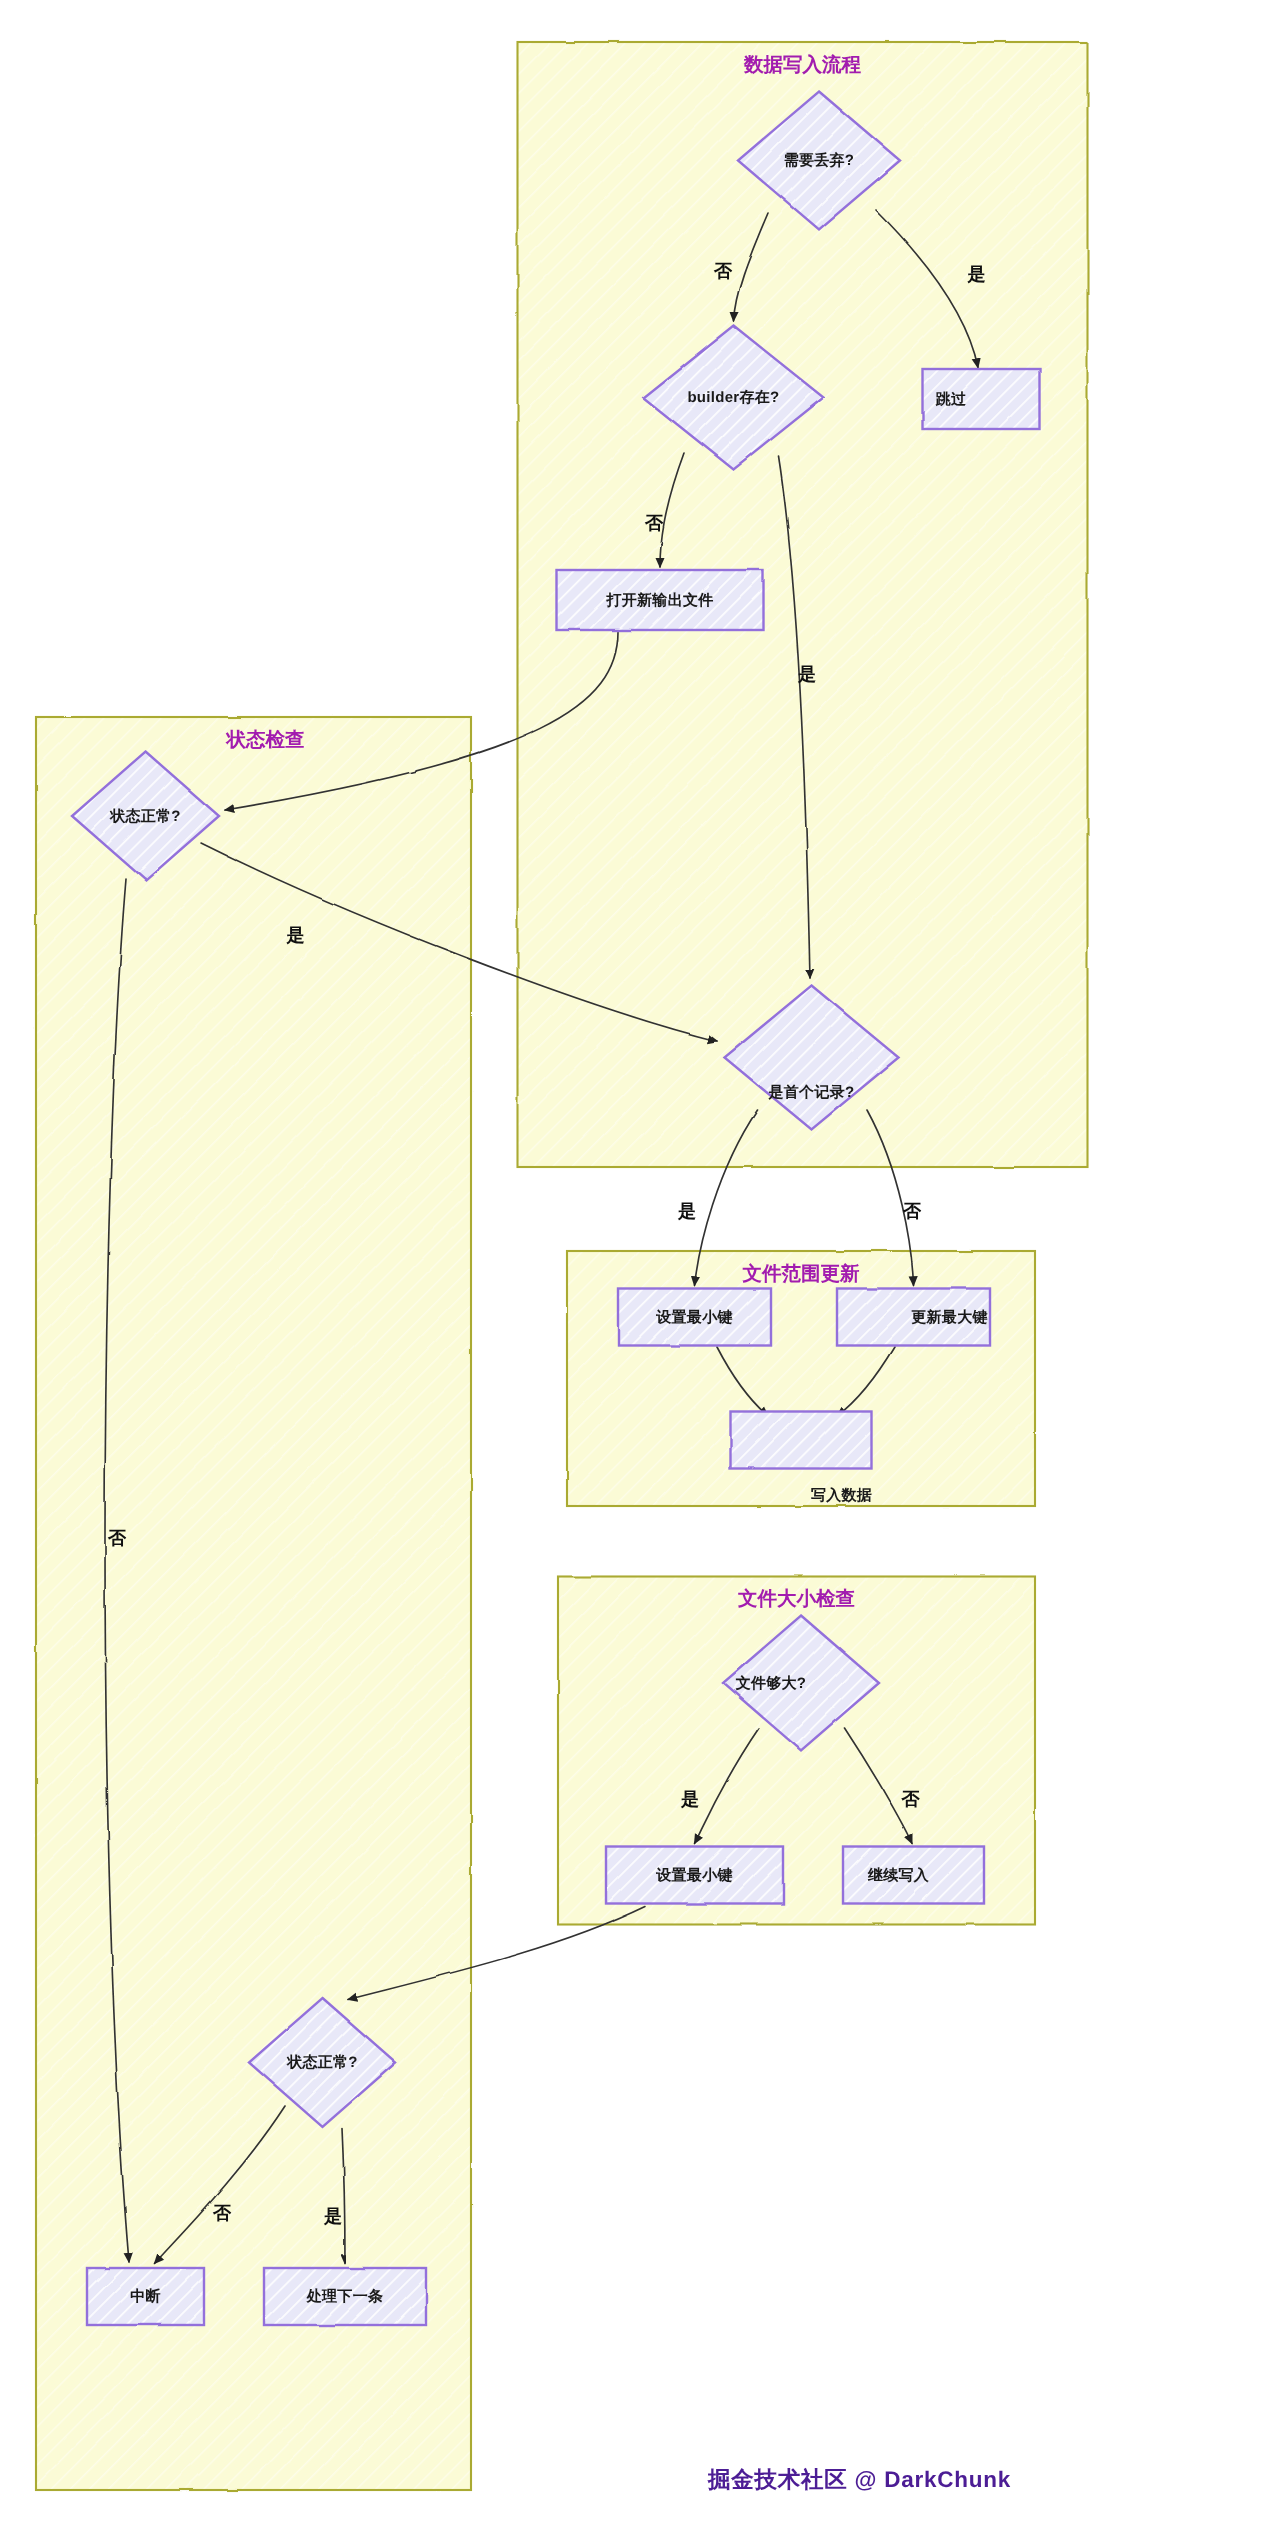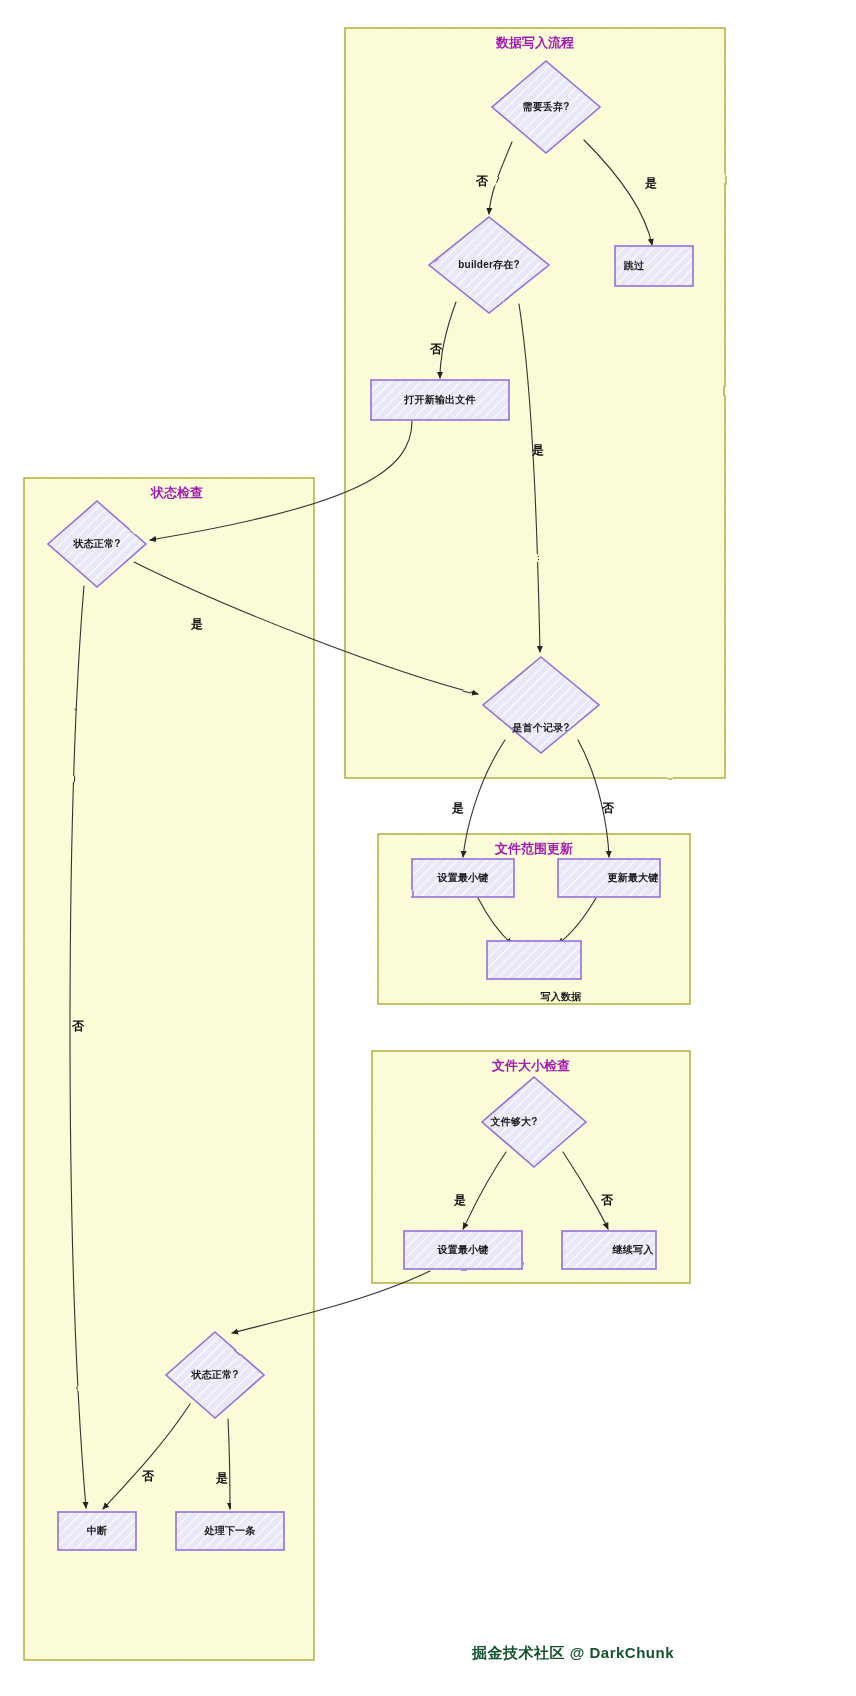--- a/index.html
+++ b/index.html
@@ -121,32 +121,32 @@
       <div class="node-label" style="left: 575px; top: 256px; width: 118px; height: 20px;">跳过</div>
       <div class="node-label" style="left: 409px; top: 255px; width: 160px; height: 20px;">builder存在?</div>
       <div class="node-label" style="left: 351px; top: 390px; width: 178px; height: 20px;">打开新输出文件</div>
       <div class="node-label" style="left: 28px; top: 534px; width: 138px; height: 20px;">状态正常?</div>
       <div class="node-label" style="left: 463px; top: 718px; width: 156px; height: 20px;">是首个记录?</div>
       <div class="node-label" style="left: 392px; top: 868px; width: 142px; height: 20px;">设置最小键</div>
       <div class="node-label" style="left: 562px; top: 868px; width: 142px; height: 20px;">更新最大键</div>
       <div class="node-label" style="left: 494px; top: 950px; width: 134px; height: 20px; margin-top: 37px;">写入数据</div>
       <div class="node-label" style="left: 442px; top: 1112px; width: 144px; height: 20px;">文件够大?</div>
       <div class="node-label" style="left: 384px; top: 1240px; width: 158px; height: 20px;">设置最小键</div>
-      <div class="node-label" style="left: 566px; top: 1240px; width: 134px; height: 20px;">继续写入</div>
+      <div class="node-label" style="left: 532px; top: 1240px; width: 134px; height: 20px;">继续写入</div>
       <div class="node-label" style="left: 146px; top: 1365px; width: 138px; height: 20px;">状态正常?</div>
       <div class="node-label" style="left: 38px; top: 1521px; width: 118px; height: 20px;">中断</div>
       <div class="node-label" style="left: 156px; top: 1521px; width: 148px; height: 20px;">处理下一条</div>
       <div class="edge-label" style="left: 482px; top: 181px;">否</div>
       <div class="edge-label" style="left: 651px; top: 183px;">是</div>
       <div class="edge-label" style="left: 436px; top: 349px;">否</div>
       <div class="edge-label" style="left: 538px; top: 450px;">是</div>
       <div class="edge-label" style="left: 197px; top: 624px;">是</div>
       <div class="edge-label" style="left: 78px; top: 1026px;">否</div>
       <div class="edge-label" style="left: 458px; top: 808px;">是</div>
       <div class="edge-label" style="left: 608px; top: 808px;">否</div>
       <div class="edge-label" style="left: 460px; top: 1200px;">是</div>
       <div class="edge-label" style="left: 607px; top: 1200px;">否</div>
       <div class="edge-label" style="left: 148px; top: 1476px;">否</div>
       <div class="edge-label" style="left: 222px; top: 1478px;">是</div>
     </div>
 
-  <div class="watermark" style="left: 472px; top: 1644px; color: #14532d;">掘金技术社区 @ DarkChunk</div>
+  <div class="watermark" style="left: 472px; top: 1644px; color: #4c1d95;">掘金技术社区 @ DarkChunk</div>
 </div>
 
 </body></html>

